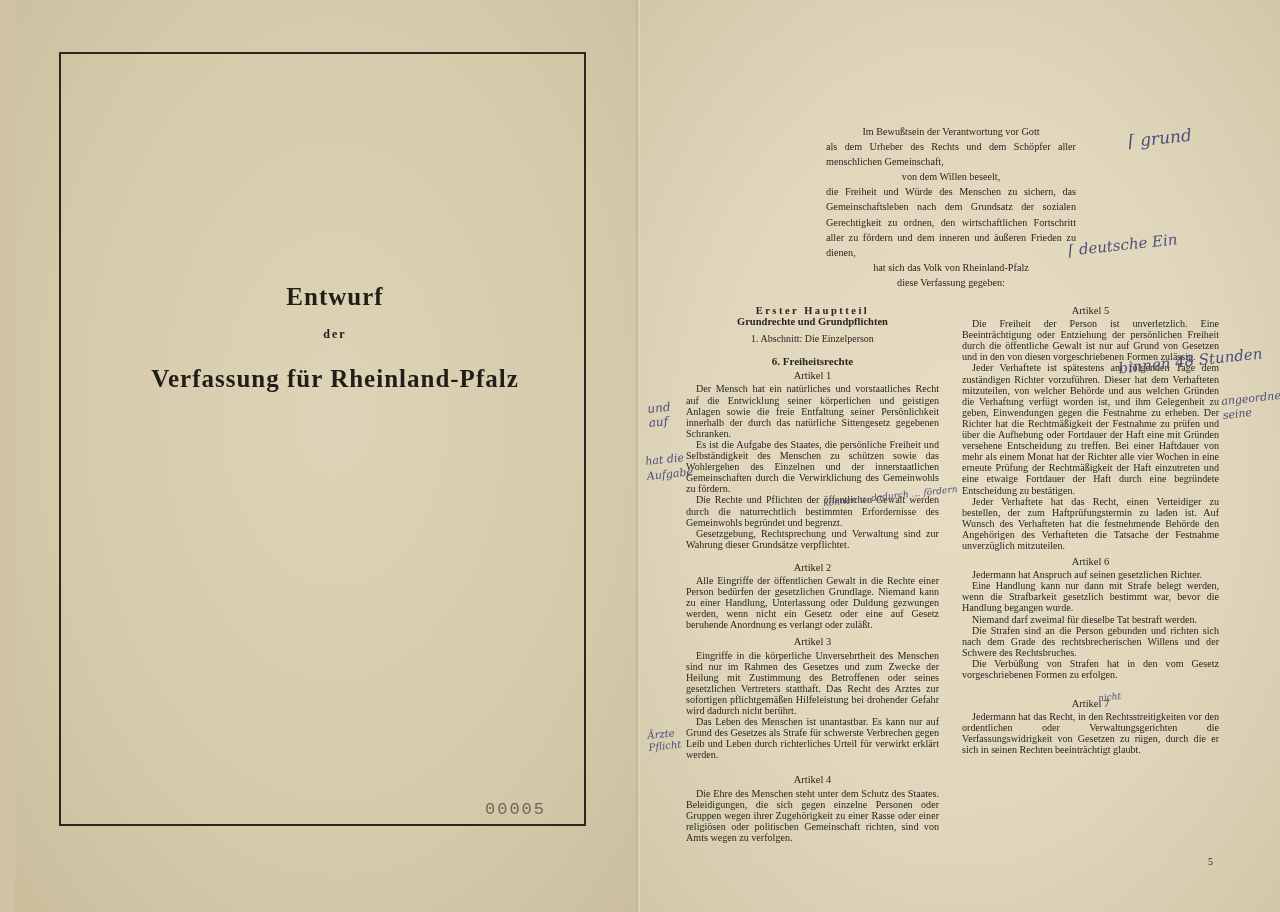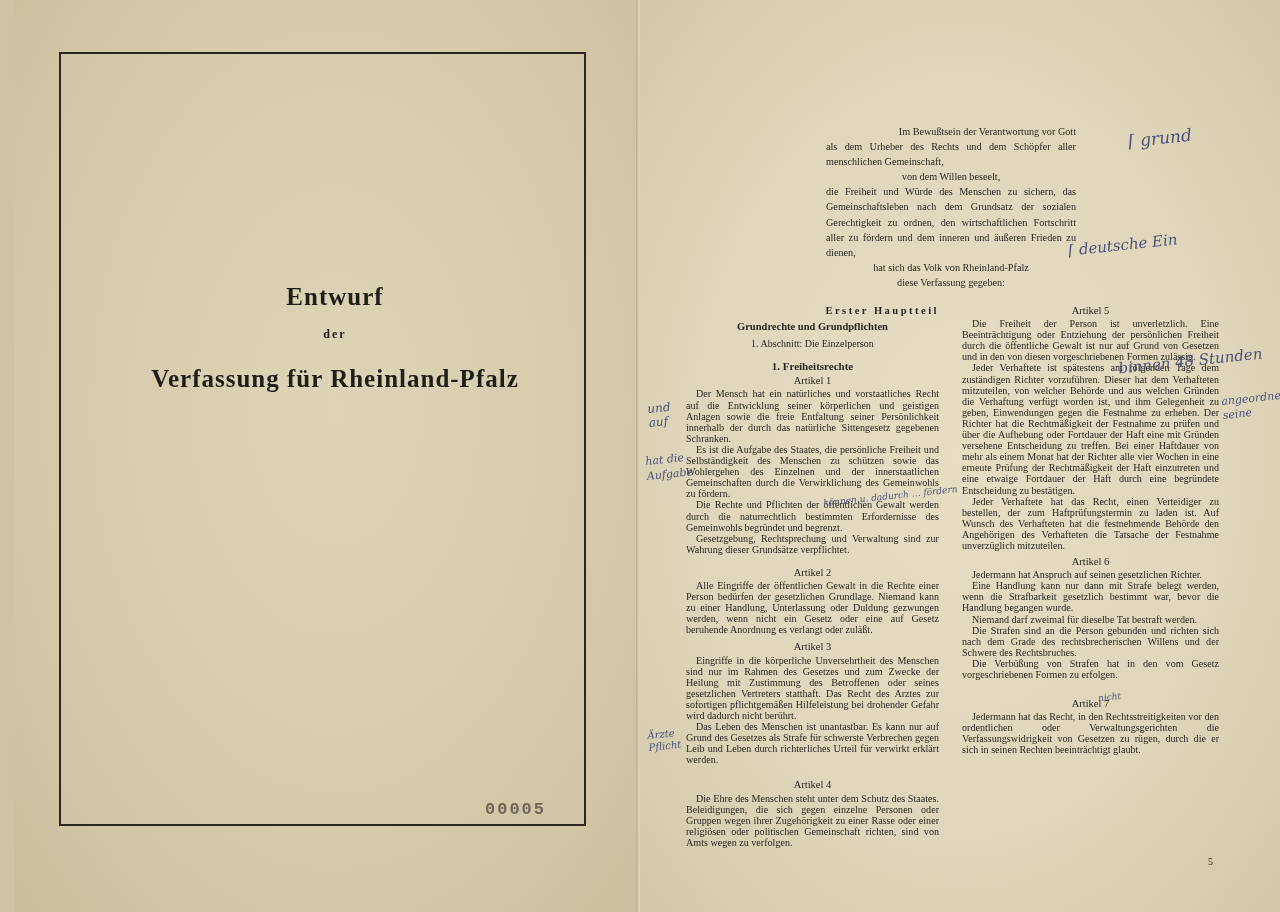--- a/index.html
+++ b/index.html
@@ -30,35 +30,35 @@
   }
   .cover-title {
     position:absolute; left:0; width:640px; text-align:center;
     font-weight:bold; color:#211d17;
   }
   .cover-entwurf { top:283px; font-size:25px; letter-spacing:1px; }
   .cover-der { top:327px; font-size:12px; letter-spacing:2px; }
   .cover-verf { top:365px; font-size:25px; letter-spacing:1px; }
   .cover-number {
     position:absolute; left:470px; top:800px; font-size:17px; color:#6d6659;
-    letter-spacing:2px; font-family:"Liberation Mono", monospace;font-weight:bold;
+    letter-spacing:2px; font-family:"Liberation Mono", monospace;
   }
   .preamble {
     position:absolute; left:826px; top:124px; width:250px;
     font-size:10.2px; line-height:15.1px; text-align:justify;
   }
   .preamble .c { text-align:center; }
-  .preamble .l1 { text-align:right; }
+  .preamble .l1 { text-align:center; }
   .col {
     position:absolute; font-size:10.1px; line-height:11.1px; text-align:justify;
   }
   .col-left { left:686px; top:305px; width:253px; }
   .col-right { left:962px; top:305px; width:257px; }
   .col p { margin:0; text-indent:10px; }
-  .h-hauptteil { text-align:right; font-weight:bold; letter-spacing:2.5px; font-size:10.5px; margin-bottom:5px; }
+  .h-hauptteil { text-align:center; font-weight:bold; letter-spacing:2.5px; font-size:10.5px; }
   .h-grund { text-align:center; font-weight:bold; font-size:10.5px; margin-bottom:6px; }
   .h-abschnitt { text-align:center; font-size:10px; margin-bottom:12px; }
   .h-frei { text-align:center; font-weight:bold; font-size:11px; margin-bottom:3px; }
   .artikel { text-align:center; font-size:10.5px; margin:4px 0 2px 0; }
   .artikel.first { margin-top:0; }
   .page-num { position:absolute; left:1208px; top:856px; font-size:10px; }
   .hand {
     position:absolute; color:#4d4f7a; font-family:"DejaVu Serif", serif;
     font-style:italic; font-size:13px; transform:rotate(-6deg);
   }
@@ -84,21 +84,21 @@
   <div class="c">von dem Willen beseelt,</div>
   <div>die Freiheit und Würde des Menschen zu sichern, das Gemeinschaftsleben nach dem Grundsatz der sozialen Gerechtigkeit zu ordnen, den wirtschaftlichen Fortschritt aller zu fördern und dem inneren und äußeren Frieden zu dienen,</div>
   <div class="c">hat sich das Volk von Rheinland-Pfalz</div>
   <div class="c">diese Verfassung gegeben:</div>
 </div>
 
 <div class="col col-left">
   <div class="h-hauptteil">Erster Hauptteil</div>
   <div class="h-grund">Grundrechte und Grundpflichten</div>
   <div class="h-abschnitt">1. Abschnitt: Die Einzelperson</div>
-  <div class="h-frei">1. Freiheitsrechte</div>
+  <div class="h-frei">6. Freiheitsrechte</div>
 
   <div class="artikel first">Artikel 1</div>
   <p>Der Mensch hat ein natürliches und vorstaatliches Recht auf die Entwicklung seiner körperlichen und geistigen Anlagen sowie die freie Entfaltung seiner Persönlichkeit innerhalb der durch das natürliche Sittengesetz gegebenen Schranken.</p>
   <p>Es ist die Aufgabe des Staates, die persönliche Freiheit und Selbständigkeit des Menschen zu schützen sowie das Wohlergehen des Einzelnen und der innerstaatlichen Gemeinschaften durch die Verwirklichung des Gemeinwohls zu fördern.</p>
   <p>Die Rechte und Pflichten der öffentlichen Gewalt werden durch die naturrechtlich bestimmten Erfordernisse des Gemeinwohls begründet und begrenzt.</p>
   <p>Gesetzgebung, Rechtsprechung und Verwaltung sind zur Wahrung dieser Grundsätze verpflichtet.</p>
 
   <div class="artikel" style="margin-top:12px">Artikel 2</div>
   <p>Alle Eingriffe der öffentlichen Gewalt in die Rechte einer Person bedürfen der gesetzlichen Grundlage. Niemand kann zu einer Handlung, Unterlassung oder Duldung gezwungen werden, wenn nicht ein Gesetz oder eine auf Gesetz beruhende Anordnung es verlangt oder zuläßt.</p>
 

